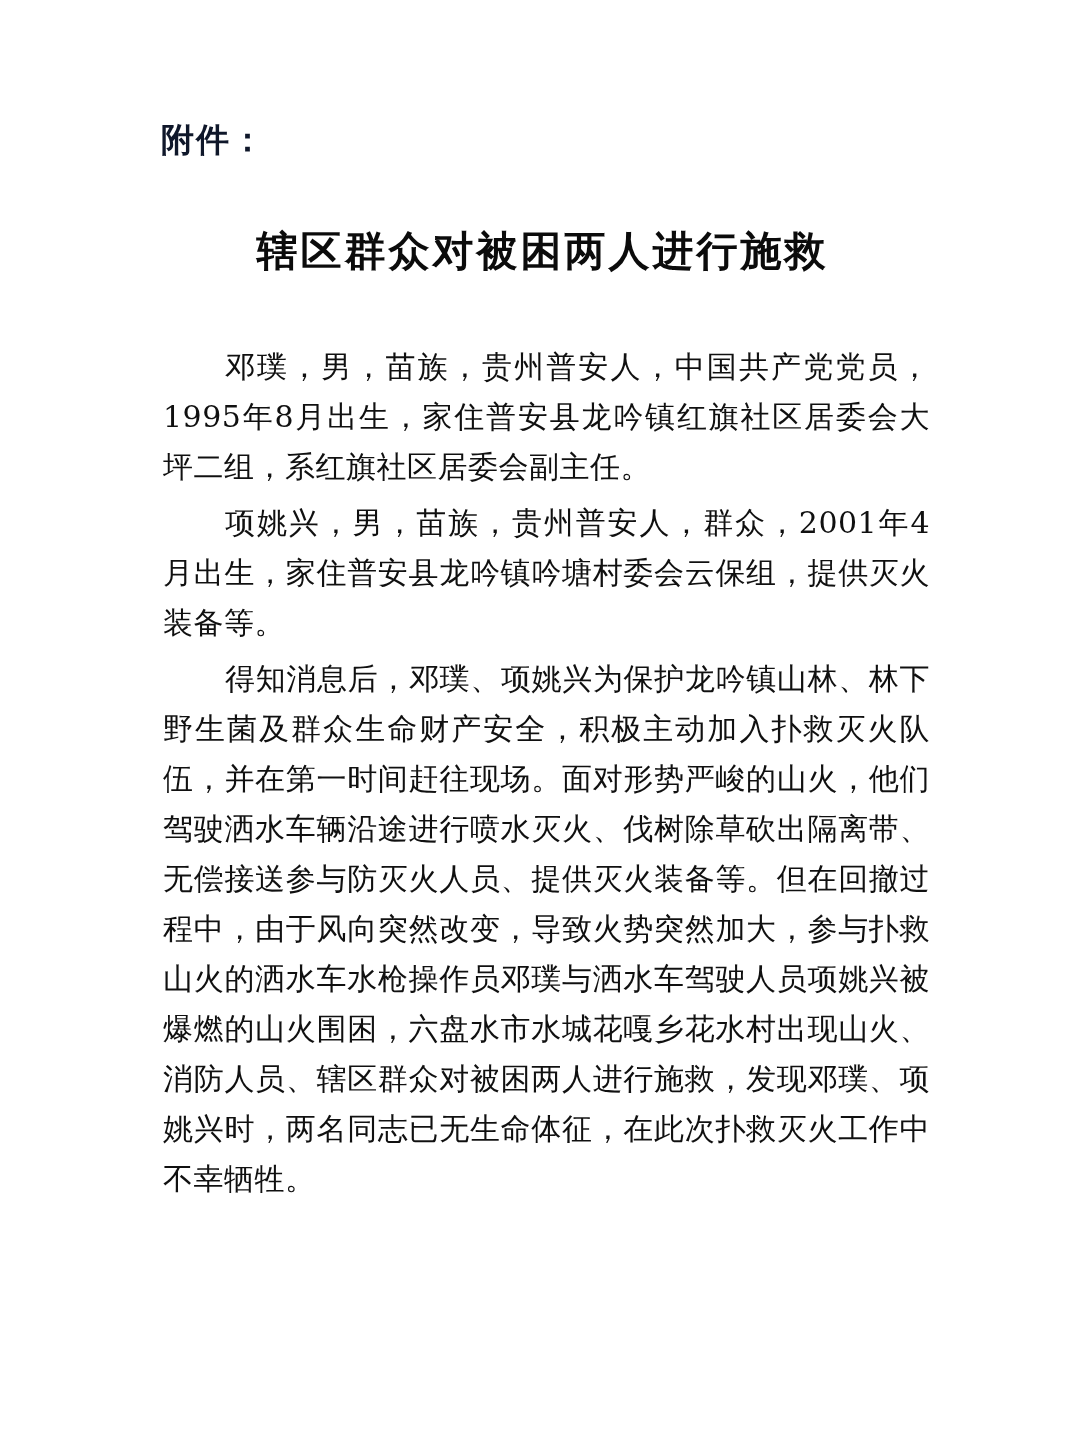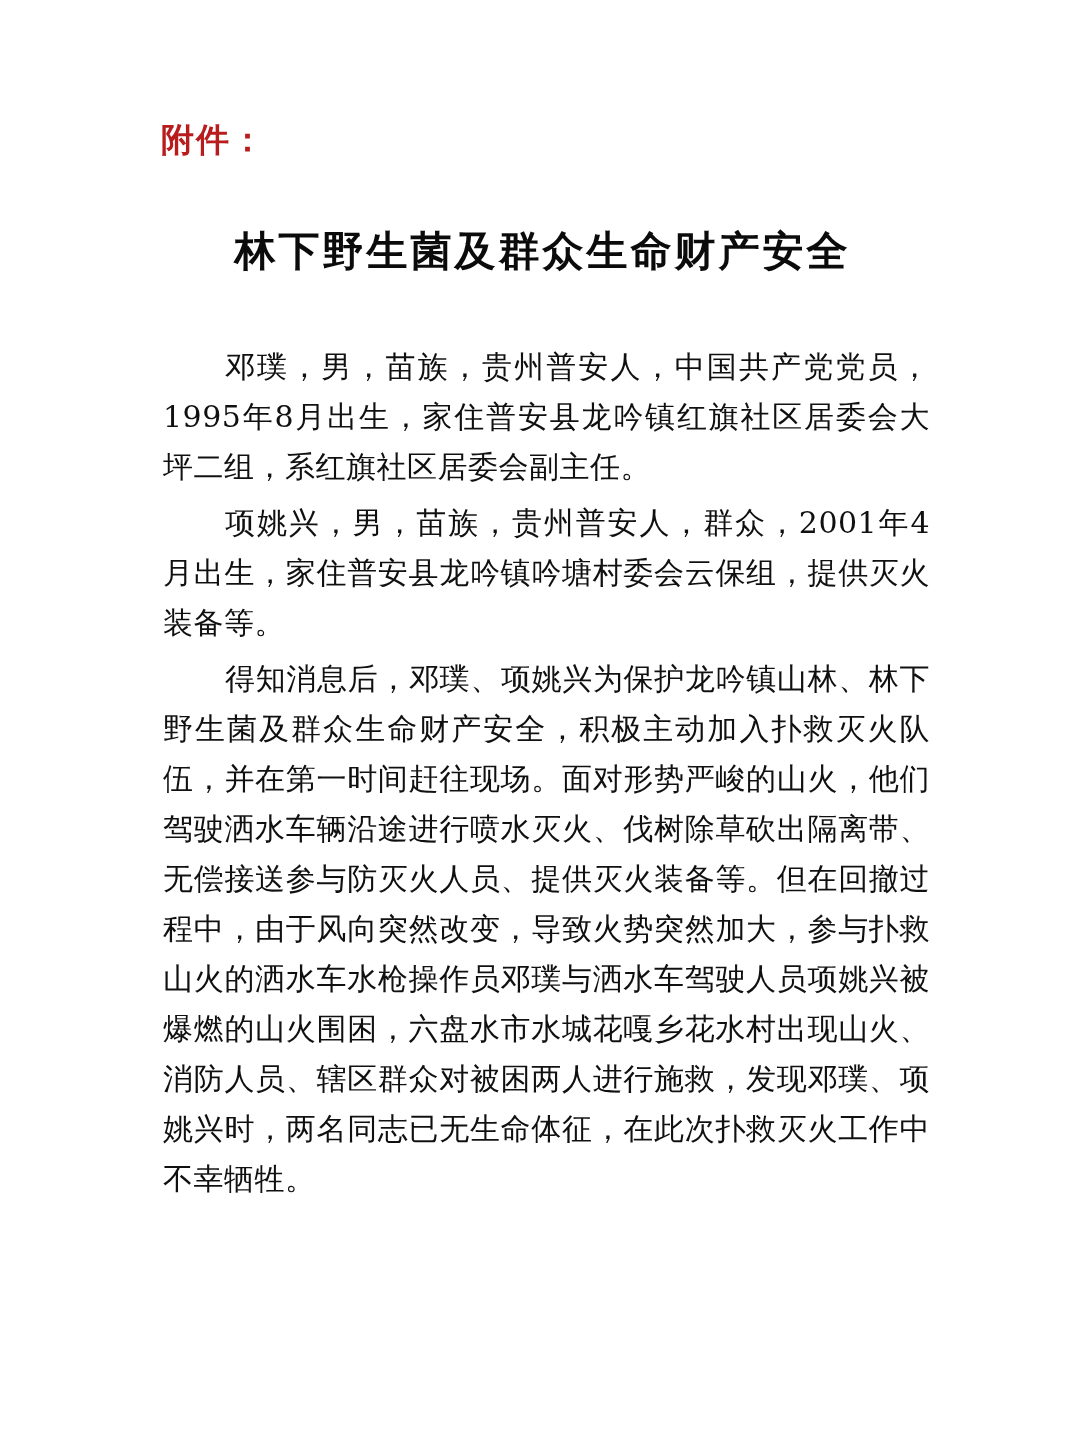--- a/index.html
+++ b/index.html
@@ -18,21 +18,21 @@
     min-height: 1437px;
     box-sizing: border-box;
     padding: 118px 150px 60px 155px;
     background: #ffffff;
   }
   .attachment-label {
     font-family: "DejaVu Serif", "Liberation Serif", serif;
     font-weight: 700;
     font-size: 33px;
     letter-spacing: 2px;
-    color: #b91c1c;
+    color: #0f172a;
     margin: 0 0 62px 6px;
   }
   .doc-title {
     text-align: center;
     font-family: "DejaVu Serif", "Liberation Serif", serif;
     font-weight: 700;
     font-size: 41px;
     letter-spacing: 3px;
     color: #0b0b0b;
     margin: 0 0 64px 0;
@@ -50,21 +50,21 @@
     letter-spacing: 0.5px;
   }
 </style>
 </head>
 <body>
 
 <div class="page">
 
   <div class="attachment-label">附件：</div>
 
-  <h1 class="doc-title">林下野生菌及群众生命财产安全</h1>
+  <h1 class="doc-title">辖区群众对被困两人进行施救</h1>
 
   <div class="body-text">
     <p>邓璞，男，苗族，贵州普安人，中国共产党党员，1995年8月出生，家住普安县龙吟镇红旗社区居委会大坪二组，系红旗社区居委会副主任。</p>
     <p>项姚兴，男，苗族，贵州普安人，群众，2001年4月出生，家住普安县龙吟镇吟塘村委会云保组，提供灭火装备等。</p>
     <p>得知消息后，邓璞、项姚兴为保护龙吟镇山林、林下野生菌及群众生命财产安全，积极主动加入扑救灭火队伍，并在第一时间赶往现场。面对形势严峻的山火，他们驾驶洒水车辆沿途进行喷水灭火、伐树除草砍出隔离带、无偿接送参与防灭火人员、提供灭火装备等。但在回撤过程中，由于风向突然改变，导致火势突然加大，参与扑救山火的洒水车水枪操作员邓璞与洒水车驾驶人员项姚兴被爆燃的山火围困，六盘水市水城花嘎乡花水村出现山火、消防人员、辖区群众对被困两人进行施救，发现邓璞、项姚兴时，两名同志已无生命体征，在此次扑救灭火工作中不幸牺牲。</p>
   </div>
 
 </div>
 
 </body></html>

